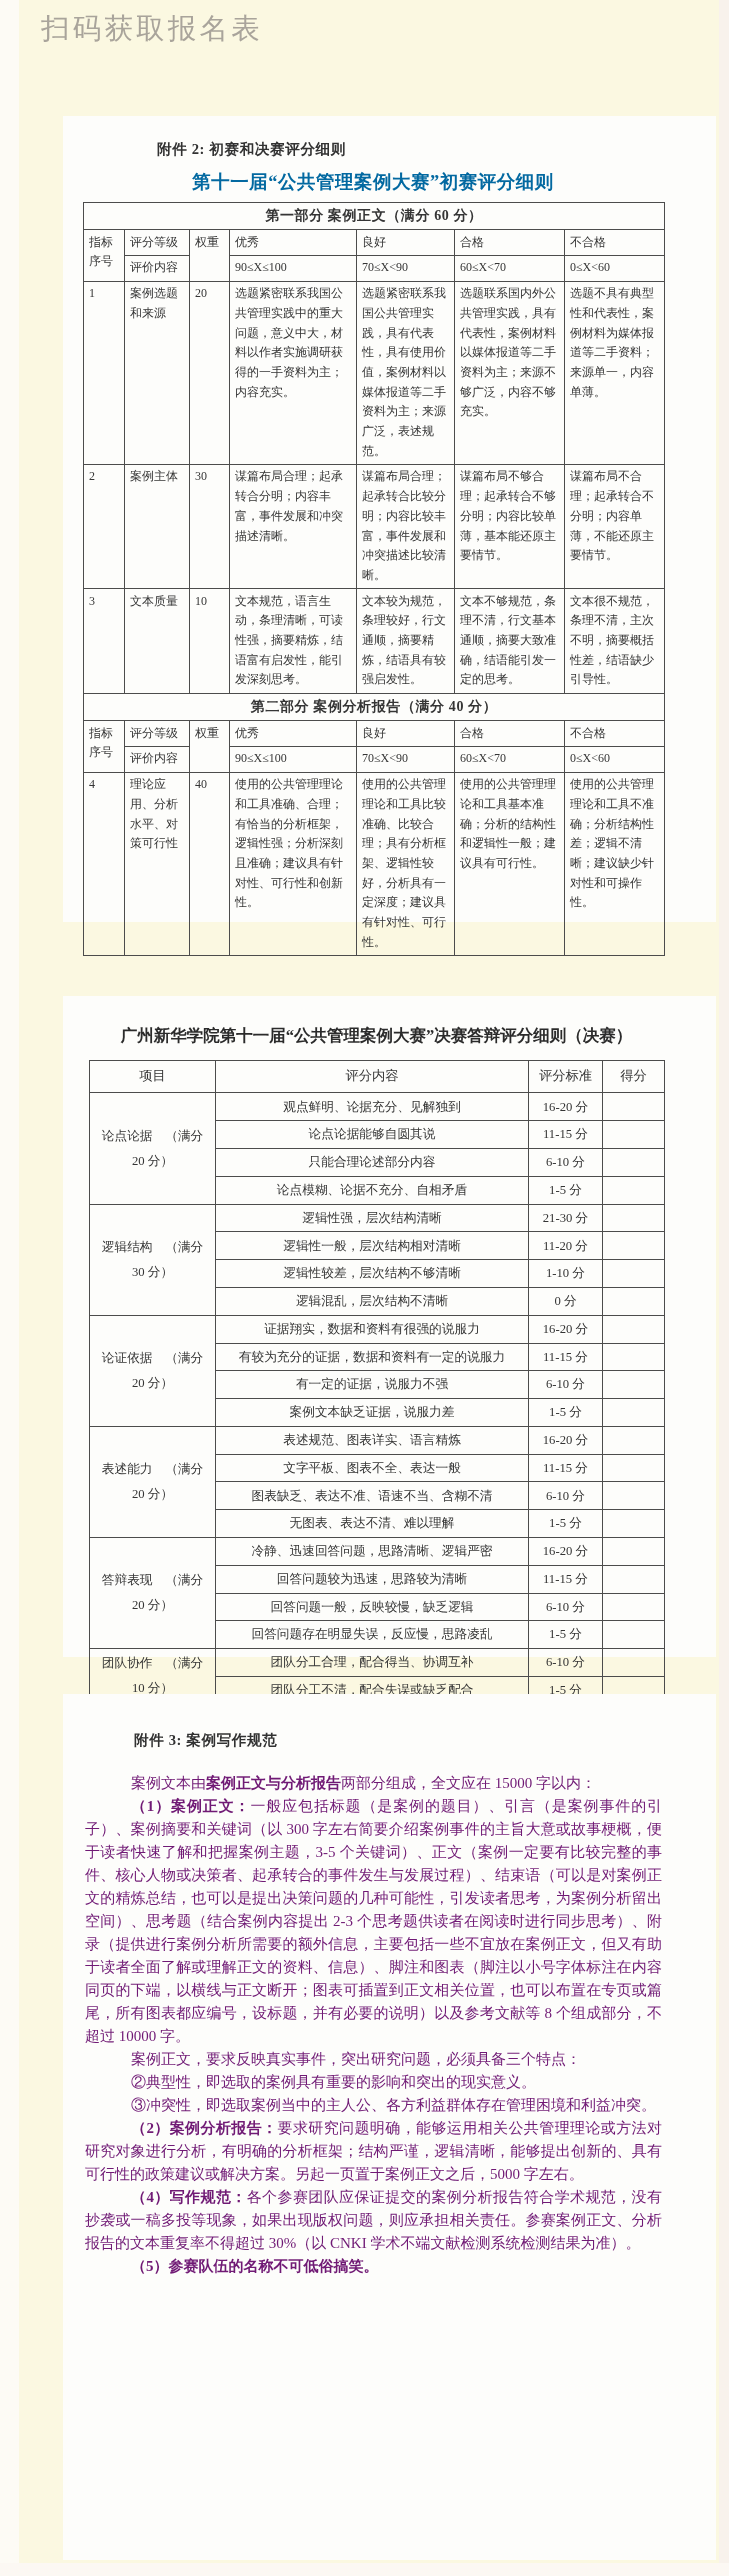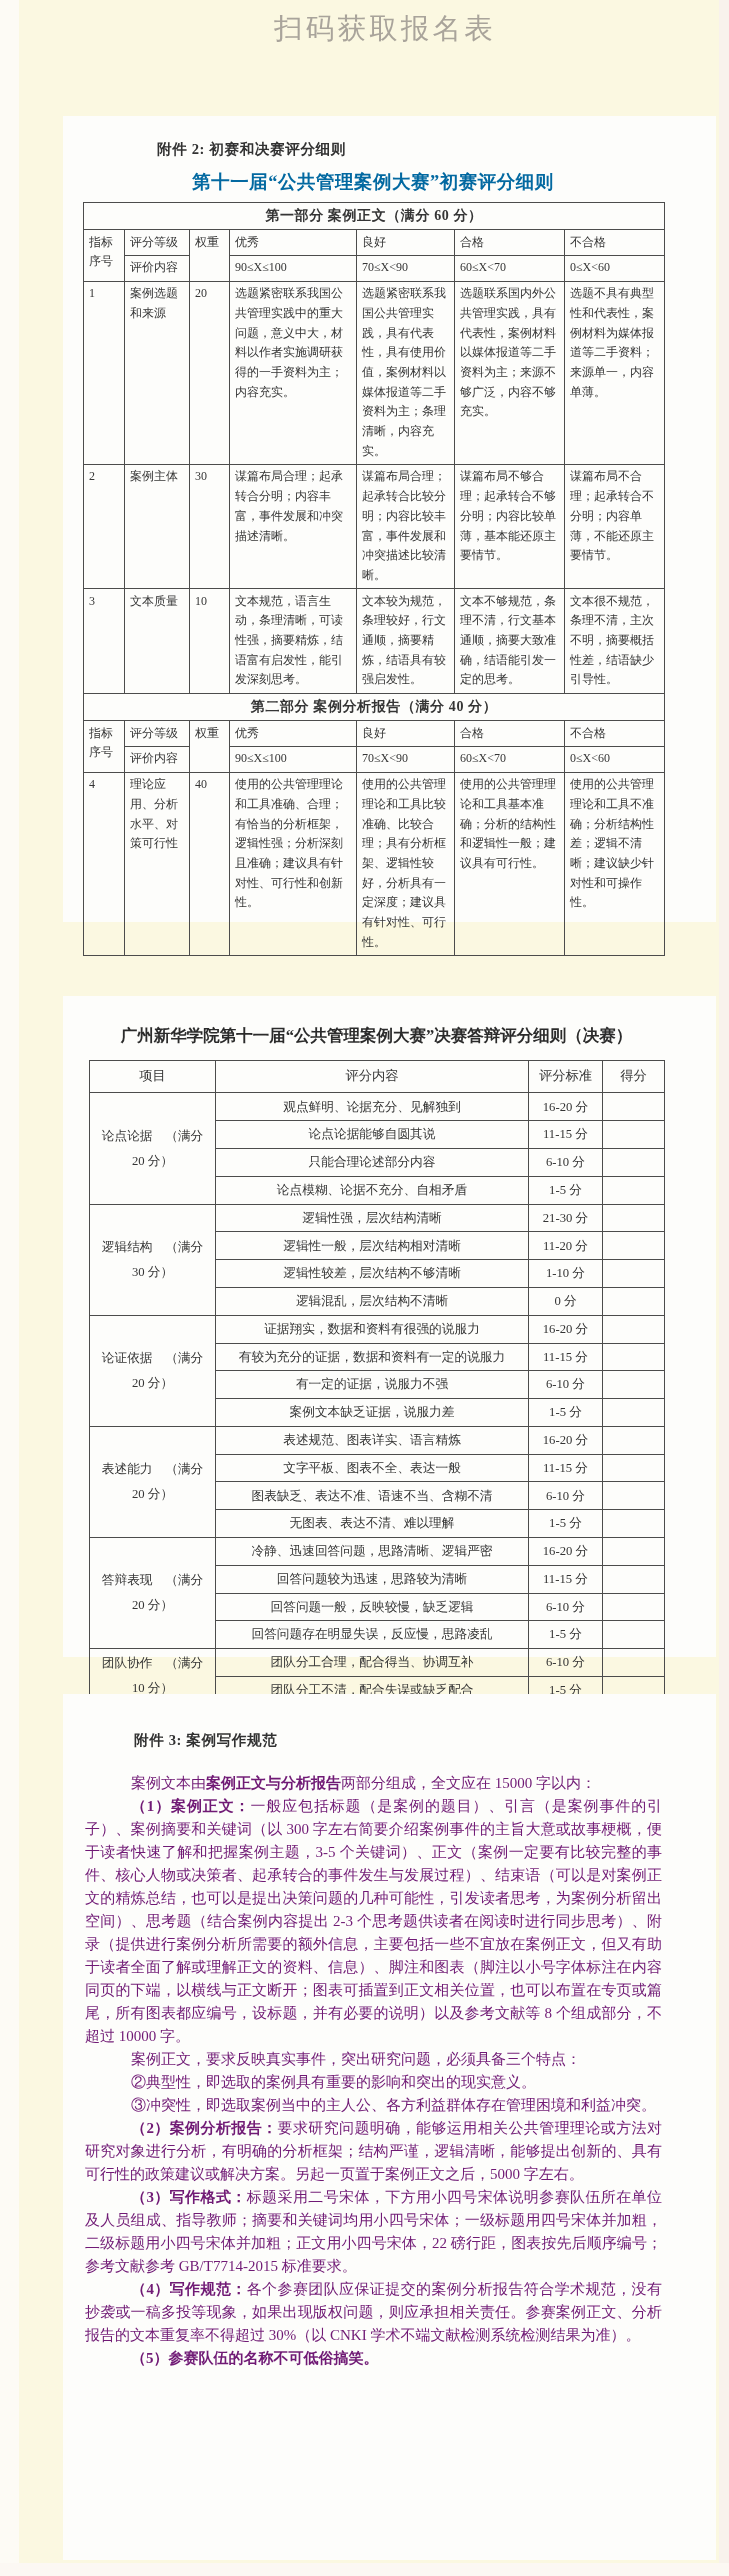--- a/index.html
+++ b/index.html
@@ -24,21 +24,21 @@
     position:absolute;right:0;top:0;width:10px;height:2576px;
     background:#f8f2ec;
   }
   .strip-bottom{
     position:absolute;left:0;top:2563px;width:729px;height:13.3px;
     background:#fcf8f3;
   }
   .scan-note{
     position:absolute;top:10px;left:0;width:729px;
     padding-left:41px;box-sizing:border-box;
-    text-align:center;
+    text-align:left;
     font-family:"Liberation Sans","DejaVu Sans",sans-serif;
     font-size:28.5px;letter-spacing:3.2px;
     color:#a9a49b;
   }
   .panel{
     position:absolute;left:63px;width:653px;
     background:#fdfdfb;
     box-sizing:border-box;
   }
   .panel1{top:116px;height:806px;}
@@ -140,21 +140,21 @@
         <td class="head-cell">90≤X≤100</td>
         <td class="head-cell">70≤X&lt;90</td>
         <td class="head-cell">60≤X&lt;70</td>
         <td class="head-cell">0≤X&lt;60</td>
       </tr>
       <tr>
         <td>1</td>
         <td>案例选题和来源</td>
         <td>20</td>
         <td>选题紧密联系我国公共管理实践中的重大问题，意义中大，材料以作者实施调研获得的一手资料为主；内容充实。</td>
-        <td>选题紧密联系我国公共管理实践，具有代表性，具有使用价值，案例材料以媒体报道等二手资料为主；条理清晰，内容充实。</td>
+        <td>选题紧密联系我国公共管理实践，具有代表性，具有使用价值，案例材料以媒体报道等二手资料为主；来源广泛，表述规范。</td>
         <td>选题联系国内外公共管理实践，具有代表性，案例材料以媒体报道等二手资料为主；来源不够广泛，内容不够充实。</td>
         <td>选题不具有典型性和代表性，案例材料为媒体报道等二手资料；来源单一，内容单薄。</td>
       </tr>
       <tr>
         <td>2</td>
         <td>案例主体</td>
         <td>30</td>
         <td>谋篇布局合理；起承转合分明；内容丰富，事件发展和冲突描述清晰。</td>
         <td>谋篇布局合理；起承转合比较分明；内容比较丰富，事件发展和冲突描述比较清晰。</td>
         <td>谋篇布局不够合理；起承转合不够分明；内容比较单薄，基本能还原主要情节。</td>
@@ -346,19 +346,18 @@
 
   <section class="panel panel3">
     <div class="att-heading">附件 3: 案例写作规范</div>
     <div class="body-text">
       <p><span>案例文本由</span><span class="bold">案例正文与分析报告</span><span>两部分组成，全文应在 15000 字以内：</span></p>
       <p><span class="bold">（1）案例正文：</span><span>一般应包括标题（是案例的题目）、引言（是案例事件的引子）、案例摘要和关键词（以 300 字左右简要介绍案例事件的主旨大意或故事梗概，便于读者快速了解和把握案例主题，3-5 个关键词）、正文（案例一定要有比较完整的事件、核心人物或决策者、起承转合的事件发生与发展过程）、结束语（可以是对案例正文的精炼总结，也可以是提出决策问题的几种可能性，引发读者思考，为案例分析留出空间）、思考题（结合案例内容提出 2-3 个思考题供读者在阅读时进行同步思考）、附录（提供进行案例分析所需要的额外信息，主要包括一些不宜放在案例正文，但又有助于读者全面了解或理解正文的资料、信息）、脚注和图表（脚注以小号字体标注在内容同页的下端，以横线与正文断开；图表可插置到正文相关位置，也可以布置在专页或篇尾，所有图表都应编号，设标题，并有必要的说明）以及参考文献等 8 个组成部分，不超过 10000 字。</span></p>
       <p><span>案例正文，要求反映真实事件，突出研究问题，必须具备三个特点：</span></p>
       <p><span>②典型性，即选取的案例具有重要的影响和突出的现实意义。</span></p>
       <p><span>③冲突性，即选取案例当中的主人公、各方利益群体存在管理困境和利益冲突。</span></p>
       <p><span class="bold">（2）案例分析报告：</span><span>要求研究问题明确，能够运用相关公共管理理论或方法对研究对象进行分析，有明确的分析框架；结构严谨，逻辑清晰，能够提出创新的、具有可行性的政策建议或解决方案。另起一页置于案例正文之后，5000 字左右。</span></p>
-      <p><span class="bold">（3）写作格式：</span><span>标题采用二号宋体，下方用小四号宋体说明参赛队伍所在单位及人员组成、指导教师；摘要和关键词均用小四号宋体；一级标题用四号宋体并加粗，二级标题用小四号宋体并加粗；正文用小四号宋体，22 磅行距，图表按先后顺序编号；参考文献参考 GB/T7714-2015 标准要求。</span></p>
       <p><span class="bold">（4）写作规范：</span><span>各个参赛团队应保证提交的案例分析报告符合学术规范，没有抄袭或一稿多投等现象，如果出现版权问题，则应承担相关责任。参赛案例正文、分析报告的文本重复率不得超过 30%（以 CNKI 学术不端文献检测系统检测结果为准）。</span></p>
       <p><span class="bold">（5）参赛队伍的名称不可低俗搞笑。</span></p>
     </div>
   </section>
 </div>
 
 
 </body></html>

